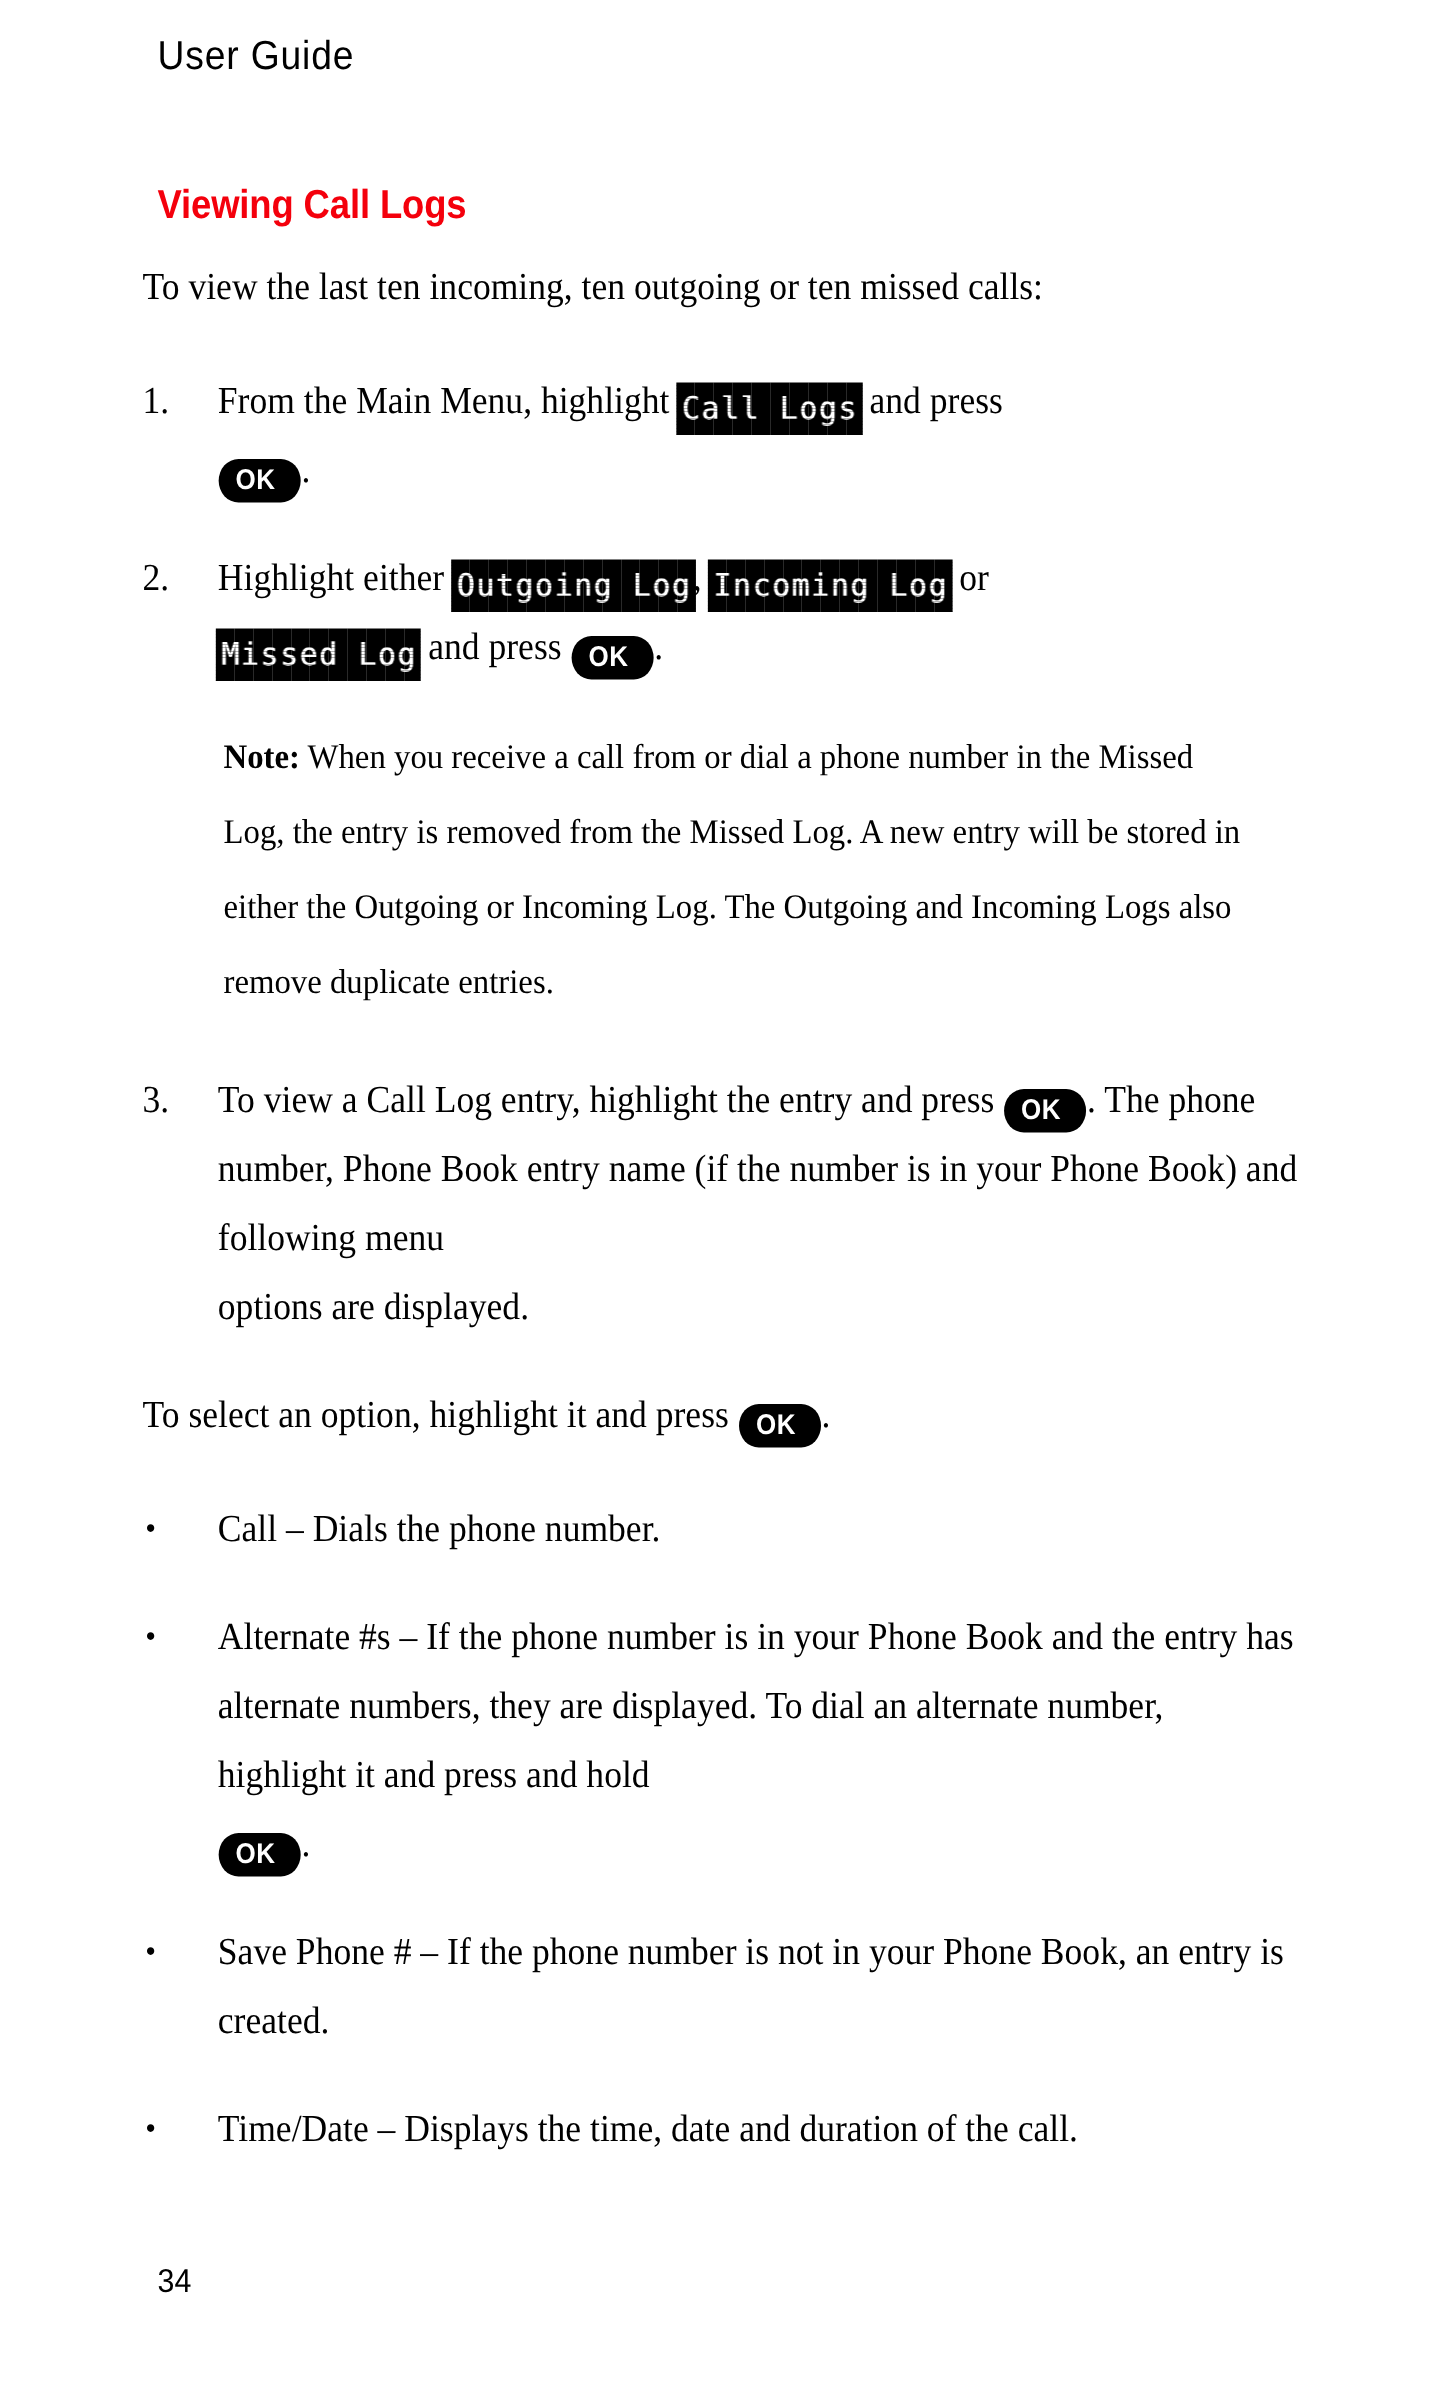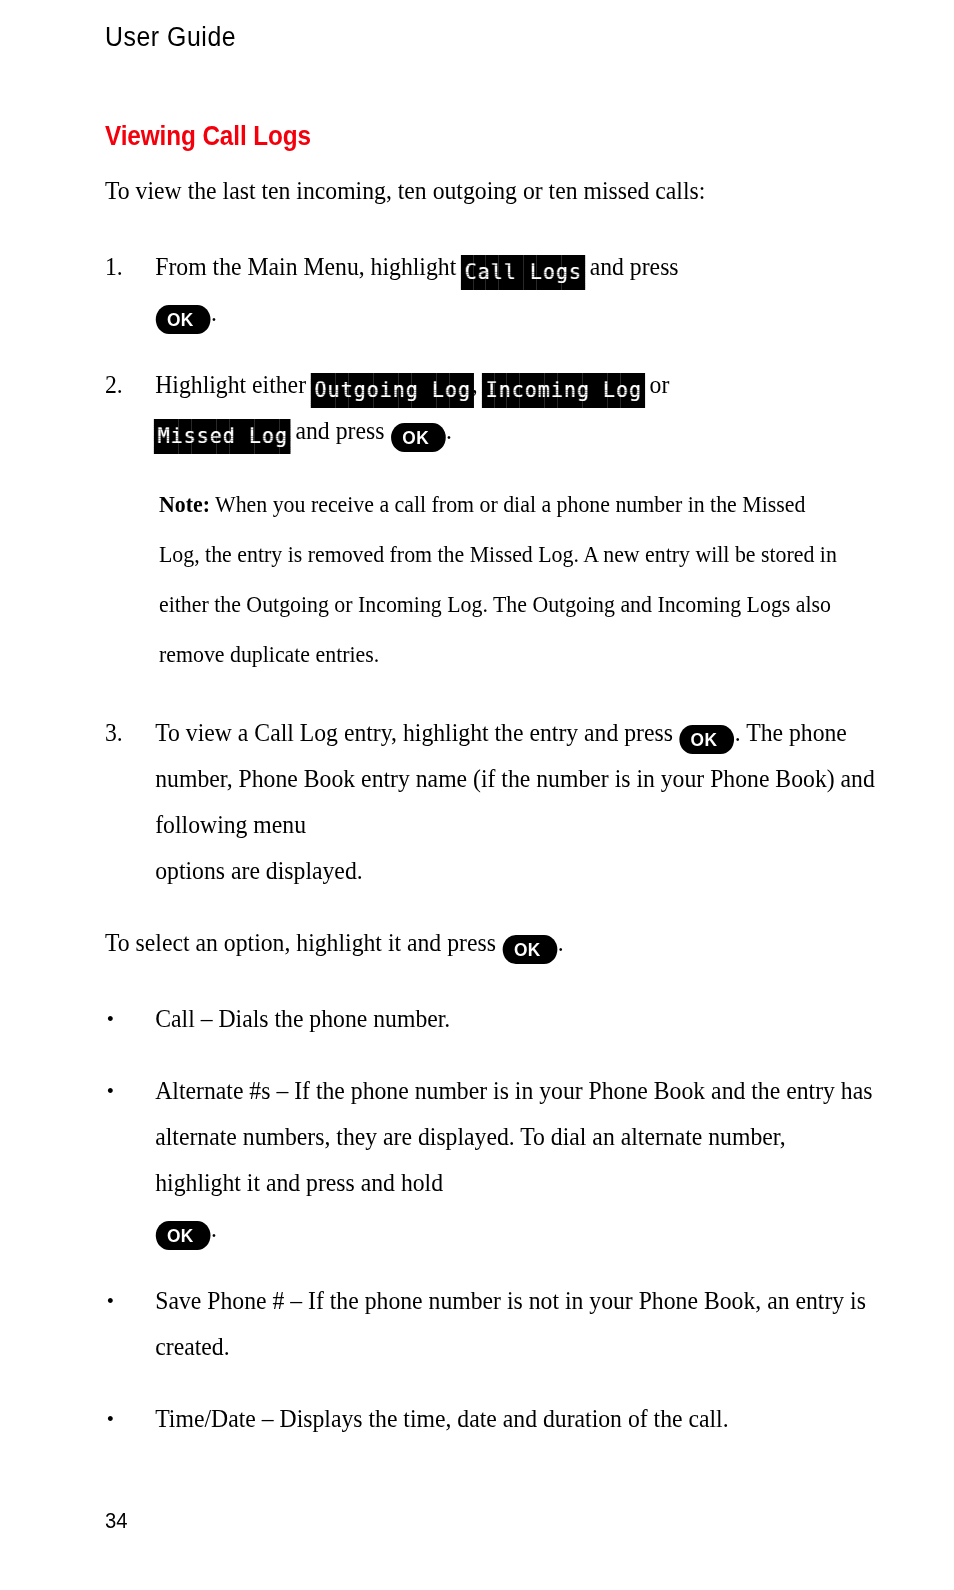--- a/index.html
+++ b/index.html
@@ -48,21 +48,21 @@
     font-weight: bold;
     letter-spacing: -0.1px;
     color: #f4000c;
     transform: scaleX(0.90);
     transform-origin: left center;
   }
 
   
   .content {
     position: absolute;
-    left: 105px;
+    left: 95px;
     top: 168px;
     width: 722px;
   }
 
   .para {
     font-size: 25.5px;
     line-height: 46px;
     margin: 0 0 30px 0;
     transform: scaleX(0.93);
     transform-origin: left top;

